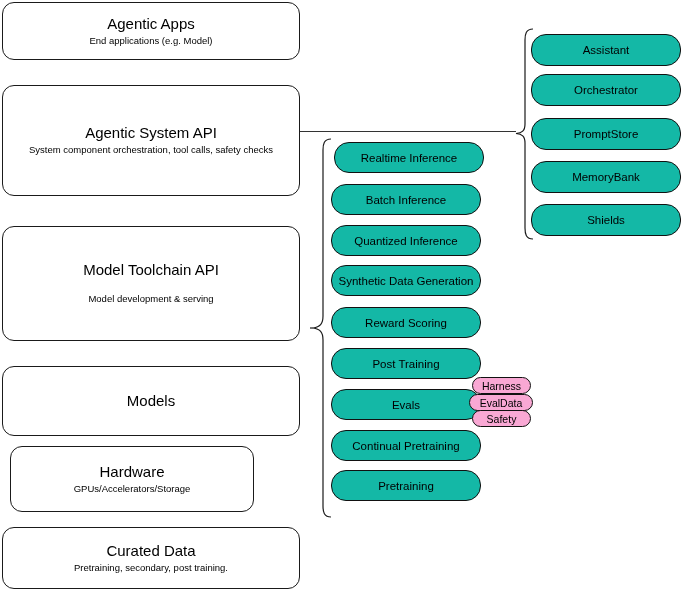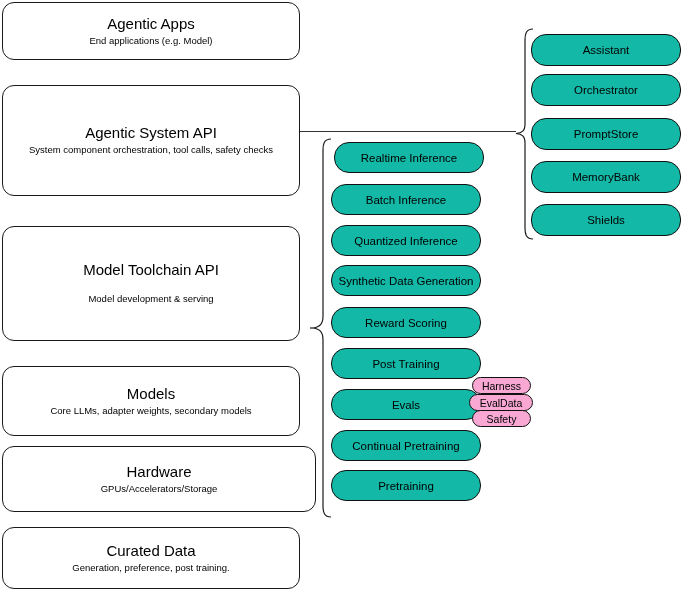--- a/index.html
+++ b/index.html
@@ -95,31 +95,30 @@
     <div class="layer-sub">System component orchestration, tool calls, safety checks</div>
   </div>
 
   <div class="layer-box" style="left:2px; top:226px; width:298px; height:115px;gap:12px;">
     <div class="layer-title">Model Toolchain API</div>
     <div class="layer-sub">Model development &amp; serving</div>
   </div>
 
   <div class="layer-box" style="left:2px; top:366px; width:298px; height:70px;">
     <div class="layer-title">Models</div>
-    <div class="layer-sub">Core LLMs, adapter weights, secondary models</div>
   </div>
 
-  <div class="layer-box" style="left:2px; top:446px; width:314px; height:66px;">
+  <div class="layer-box" style="left:10px; top:446px; width:244px; height:66px;">
     <div class="layer-title">Hardware</div>
     <div class="layer-sub">GPUs/Accelerators/Storage</div>
   </div>
 
   <div class="layer-box" style="left:2px; top:527px; width:298px; height:62px;">
     <div class="layer-title">Curated Data</div>
-    <div class="layer-sub">Generation, preference, post training.</div>
+    <div class="layer-sub">Pretraining, secondary, post training.</div>
   </div>
 
   <div class="connector-line" style="left:300px; top:131px; width:216px; height:1px;"></div>
 
   <div class="brace" style="left:310px; top:138px; width:22px; height:380px;">
     <svg width="22" height="380" viewBox="0 0 22 380">
       <path d="M21 1 C14 1, 13 6, 13 12 L13 178 C13 186, 10 189, 3 190 C10 191, 13 194, 13 202 L13 368 C13 374, 14 379, 21 379" fill="none" stroke="#1a1a1a" stroke-width="1.2"></path>
       <path d="M3 190 L0 190" fill="none" stroke="#1a1a1a" stroke-width="1.2"></path>
     </svg>
   </div>

